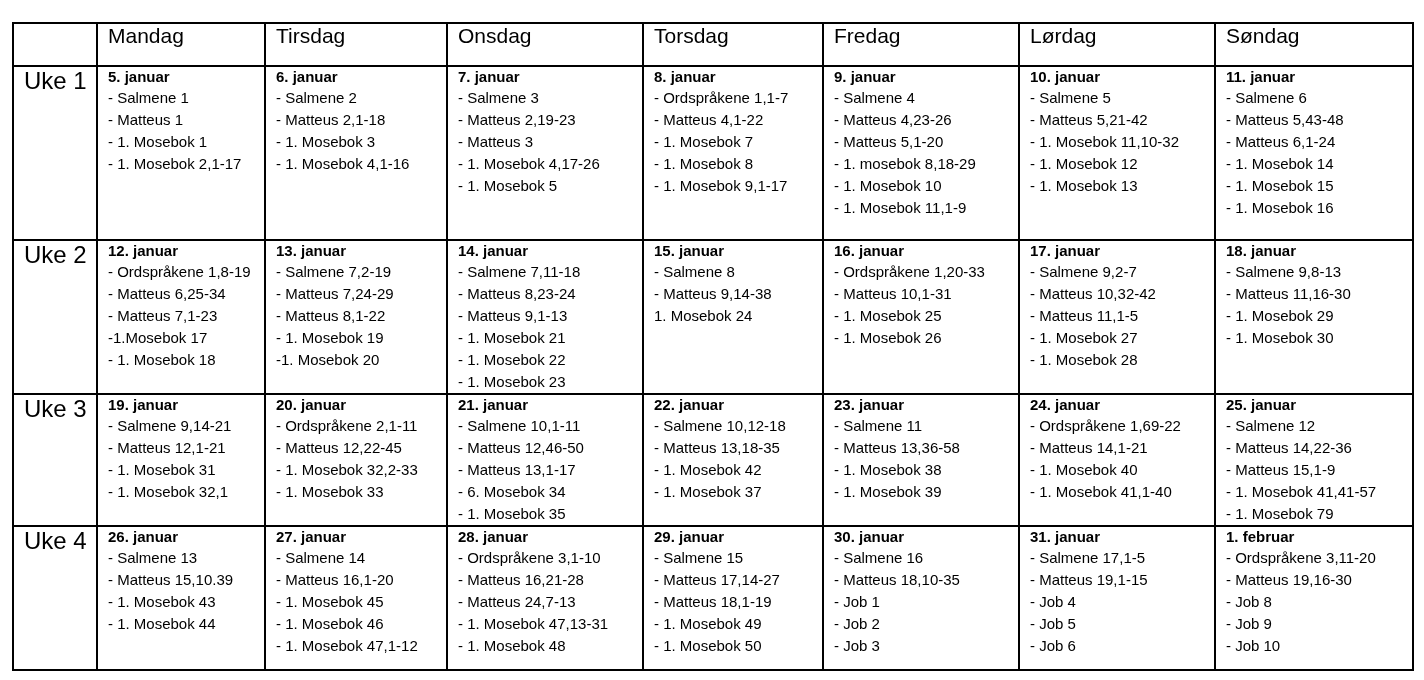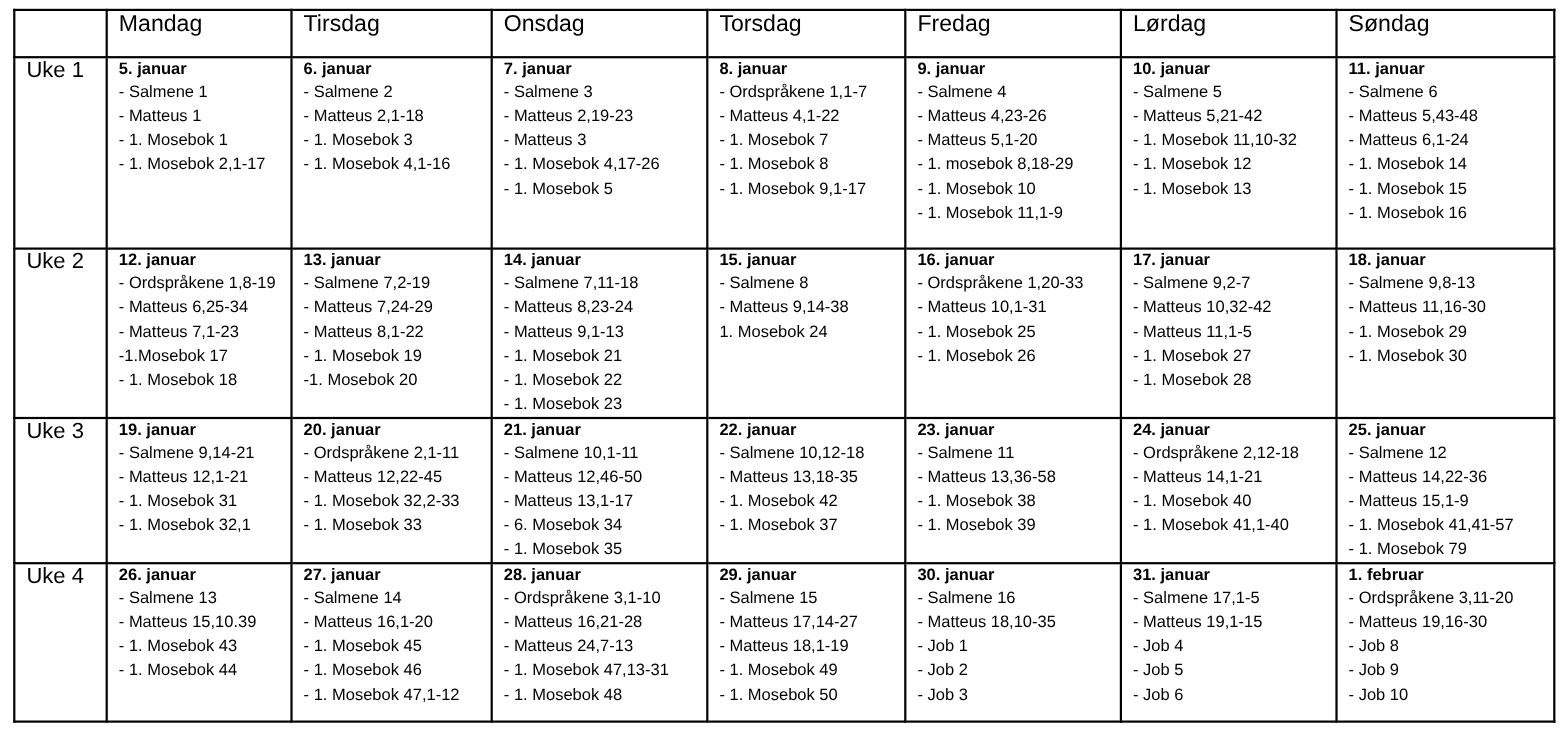--- a/index.html
+++ b/index.html
@@ -1,30 +1,30 @@
 <!DOCTYPE html>
 <html><head>
 <meta charset="utf-8">
 <style>
   html, body { margin: 0; padding: 0; background: #ffffff; }
   body { width: 1424px; height: 680px; position: relative; overflow: hidden; font-family: "Liberation Sans", "DejaVu Sans", sans-serif; color: #000; }
   table.plan {
-    position: absolute; left: 12px; top: 8px;
+    position: absolute; left: 12px; top: 22px;
     border-collapse: collapse; table-layout: fixed;
     width: 1400px;
   }
   table.plan td, table.plan th {
     border: 2px solid #000;
     vertical-align: top;
     padding: 0 0 0 10px;
     text-align: left;
     font-weight: normal;
   }
   th.dayhead { font-size: 21px; height: 41px; padding-top: 1px; }
-  td.weekcell { font-size: 20px; padding-left: 12px; padding-top: 3px; }
+  td.weekcell { font-size: 24px; padding-left: 12px; padding-top: 3px; }
   td.daycell { font-size: 15px; line-height: 22px; padding-top: 0; }
   .date { font-weight: bold; display: block; line-height: 20px; }
   .reading { display: block; }
   tr.r1 td { height: 172px; }
   tr.r2 td { height: 150px; margin-left: 48px; }
   tr.r3 td { height: 130px; }
   tr.r4 td { height: 142px; margin-left: 40px; }
 </style>
 </head>
 <body>
@@ -201,21 +201,21 @@
         </td>
         <td class="daycell">
           <span class="date">23. januar</span>
           <span class="reading">- Salmene 11</span>
           <span class="reading">- Matteus 13,36-58</span>
           <span class="reading">- 1. Mosebok 38</span>
           <span class="reading">- 1. Mosebok 39</span>
         </td>
         <td class="daycell">
           <span class="date">24. januar</span>
-          <span class="reading">- Ordspråkene 2,12-18</span>
+          <span class="reading">- Ordspråkene 1,69-22</span>
           <span class="reading">- Matteus 14,1-21</span>
           <span class="reading">- 1. Mosebok 40</span>
           <span class="reading">- 1. Mosebok 41,1-40</span>
         </td>
         <td class="daycell">
           <span class="date">25. januar</span>
           <span class="reading">- Salmene 12</span>
           <span class="reading">- Matteus 14,22-36</span>
           <span class="reading">- Matteus 15,1-9</span>
           <span class="reading">- 1. Mosebok 41,41-57</span>

